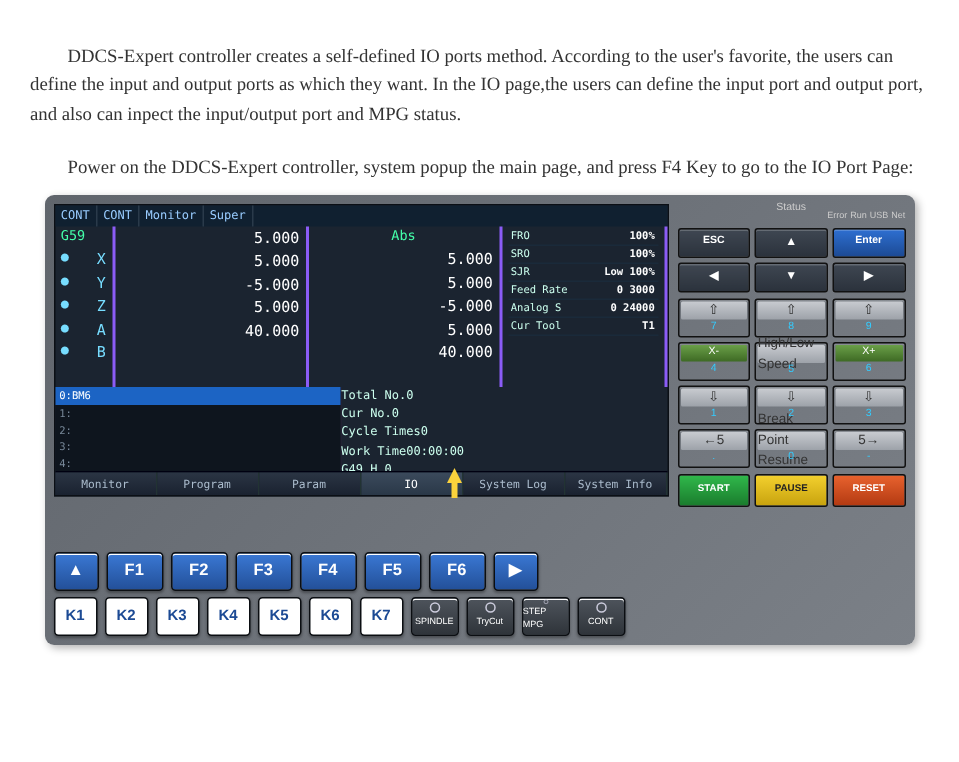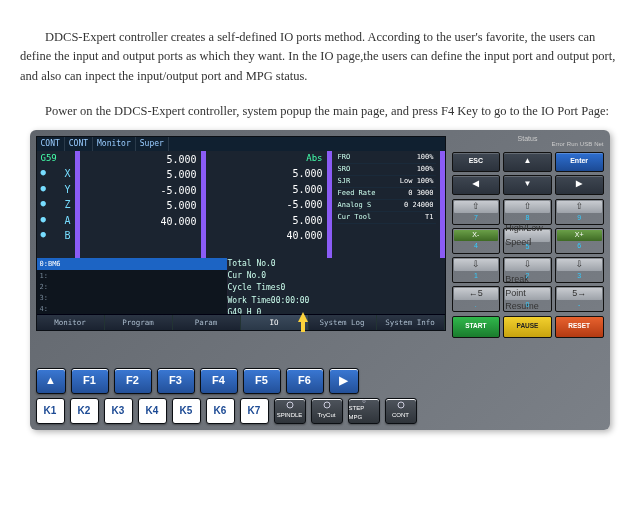--- a/index.html
+++ b/index.html
@@ -13,28 +13,28 @@
   }
   .screen {
     flex:0 0 410px; height:195px; background:#1b2430;
     border:1px solid #0b0f15; color:#cfe; font-family:"Consolas", monospace;
     font-size:8px; position:relative; box-sizing:border-box;
     display:flex; flex-direction:column;
   }
   .titlebar { height:14px; display:flex; background:#102030; color:#9cf; }
   .titlebar span { border-right:1px solid #2a3a4a; padding:1px 4px; }
   .dro-row { display:flex; flex:1; }
-  .dro-col { flex:1; border-right:5px solid #8b5cf6; padding:1px 4px; }
+  .dro-col { flex:1; border-right:2px solid #8b5cf6; padding:1px 4px; }
   .dro-col h { display:block; color:#4fa; font-size:9px; margin-bottom:1px; }
   .dro-col .axis-row { display:flex; justify-content:space-between; font-size:9px; }
   .dro-col .axis-row .lbl { color:#7df; }
   .dro-col .axis-row .val { color:#fff; font-size:10px; }
   .rt { flex:0 0 100px; font-size:7px; }
   .rt .r { display:flex; justify-content:space-between; border-bottom:1px solid #1a2a3a; padding:0 2px; height:11px; align-items:center; }
-  .rt .r span:last-child { color:#fff; }
+  .rt .r span:last-child { color:#fff;font-weight:bold; }
   .tabs { height:15px; display:flex; background:#1b2430; border-top:1px solid #001; }
   .tabs .tab { flex:1; text-align:center; border-right:1px solid #233; color:#abc;
      background:linear-gradient(#2b3544,#1a2230); font-size:7.5px; line-height:15px; }
   .tabs .tab.act { background:linear-gradient(#3b4a5c,#2a3848); color:#fff; }
 
   .right-panel { flex:1; display:flex; flex-direction:column; gap:4px; }
   .status-bar { height:12px; font-size:7px; color:#ddd; text-align:center; position:relative;}
   .status-bar .lab { position:absolute; left:50%; transform:translateX(-50%); top:-2px; color:#ccc;}
   .status-bar .leds { display:flex; justify-content:flex-end; gap:2px; margin-top:4px; font-size:6px; color:#ccc;}
   .nav-grid { display:grid; grid-template-columns:repeat(3,1fr); gap:3px; }
@@ -145,21 +145,21 @@
               <span></span>
               <span class="val">5.000</span>
             </div>
             <div class="axis-row">
               <span></span>
               <span class="val">40.000</span>
             </div>
           </div>
       </div>
       <div class="dro-col">
-        <h style="text-align:right">Abs</h>
+        <h style="text-align:center">Abs</h>
         <div id="abs-vals">
             <div class="axis-row">
               <span></span>
               <span class="val">5.000</span>
             </div>
             <div class="axis-row">
               <span></span>
               <span class="val">5.000</span>
             </div>
             <div class="axis-row">

